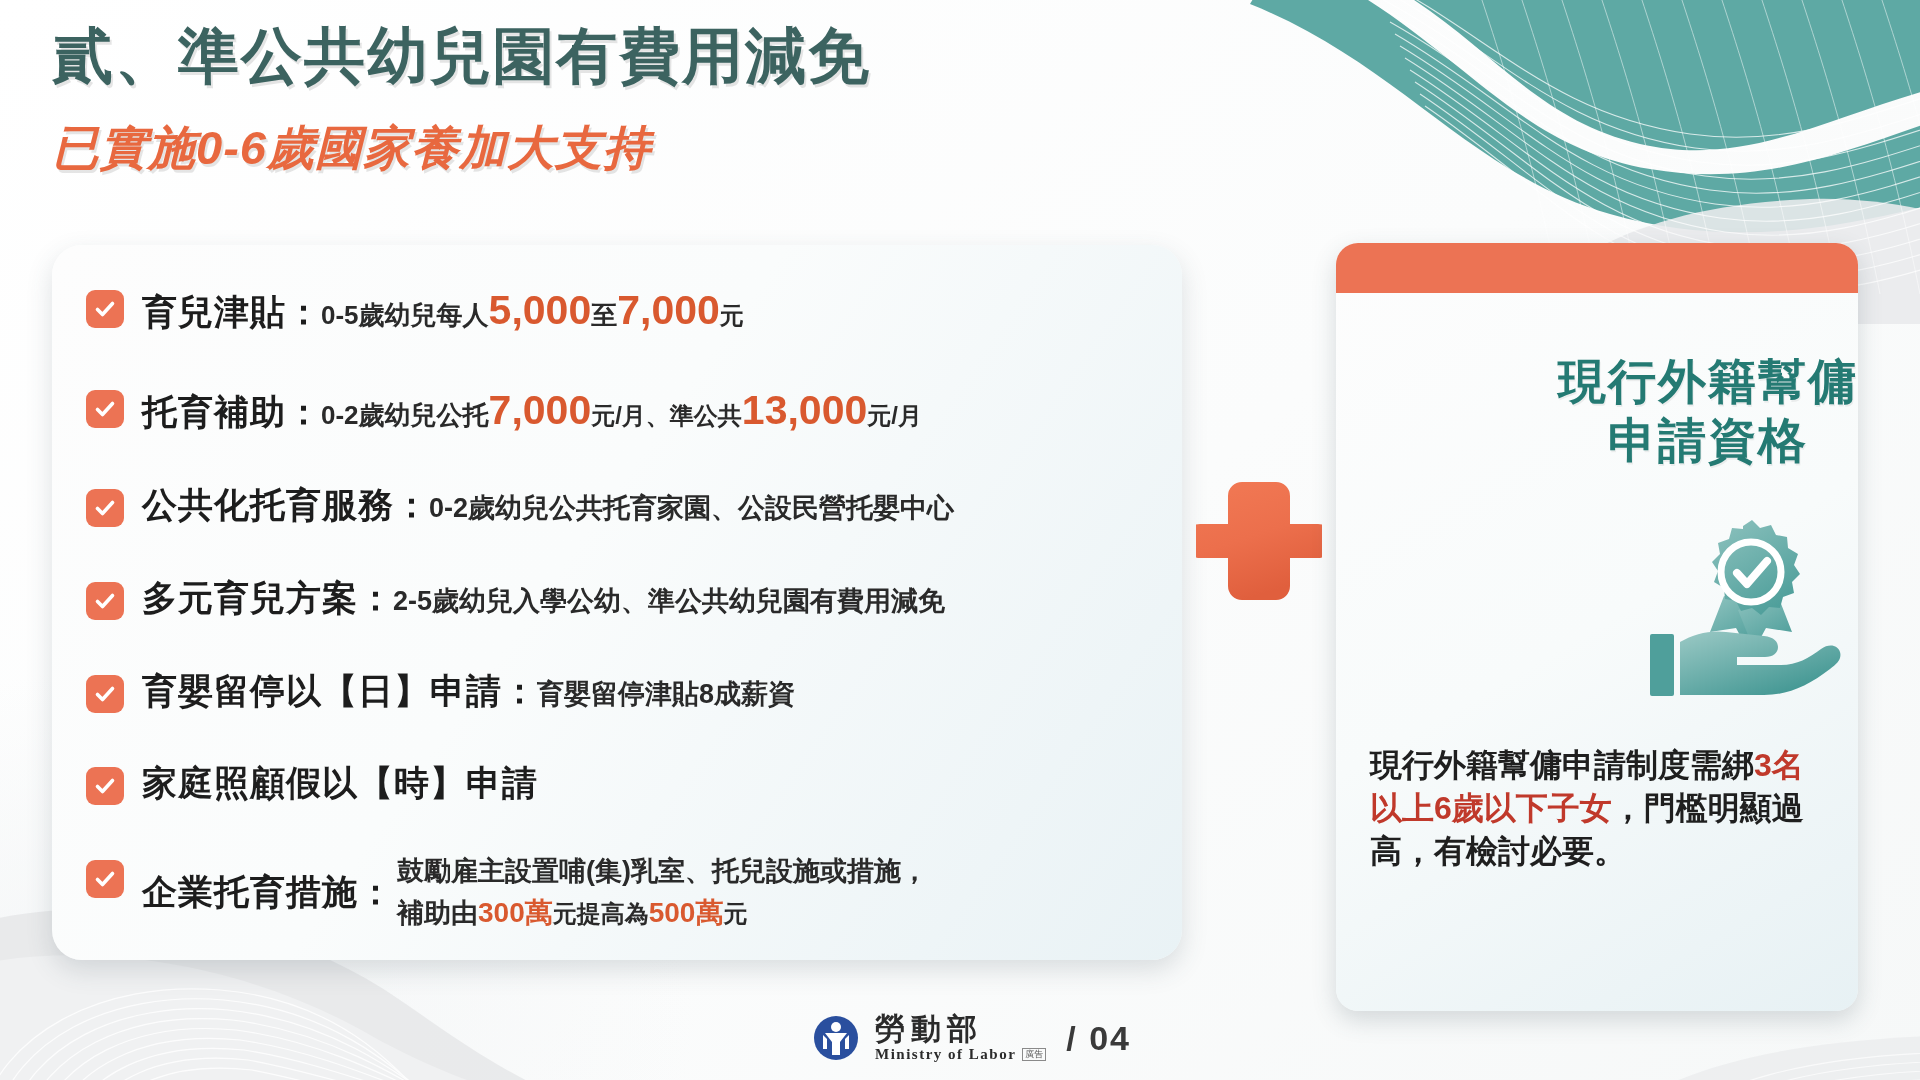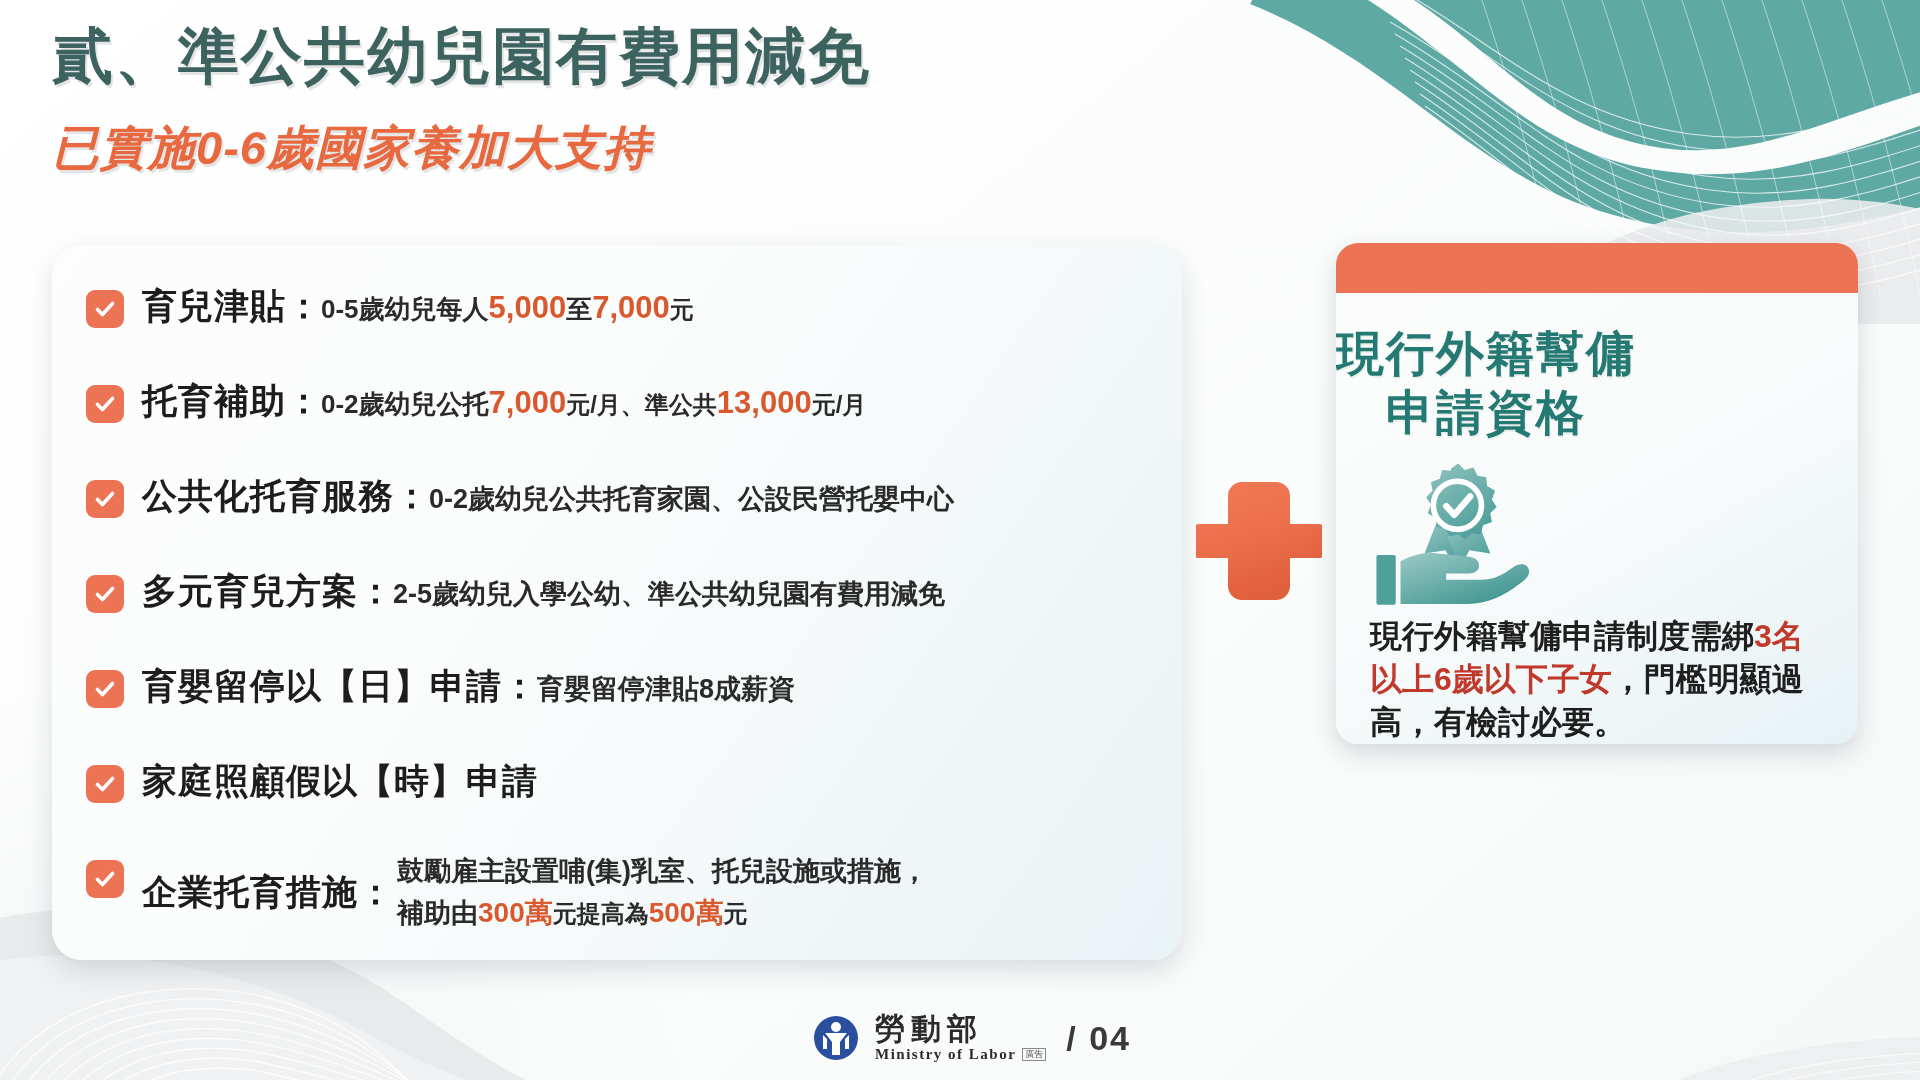--- a/index.html
+++ b/index.html
@@ -62,53 +62,53 @@
   }
   .chk svg{ display:block; }
   .btxt{ line-height:1.22; padding-top:2px; }
   .lead{
     font-size:35px; font-weight:bold; color:#1d1d1d;
     letter-spacing:1px;
   }
   .colon{ font-size:35px; font-weight:bold; color:#1d1d1d; }
   .sm{ font-size:26px; font-weight:bold; color:#2a2a2a; letter-spacing:0; }
   .sm2{ font-size:27px; font-weight:bold; color:#2a2a2a; }
-  .num{ font-size:31px; font-weight:bold; color:#d9592f; letter-spacing:0; }
+  .num{ font-size:41px; font-weight:bold; color:#d9592f; letter-spacing:0; }
   .numsm{ font-size:28px; font-weight:bold; color:#d9592f; }
   .unit{ font-size:24px; font-weight:bold; color:#2a2a2a; }
   .two-line{ display:flex; flex-direction:column; gap:8px; }
 
   
   #plus{
     position:absolute; left:1196px; top:478px;
     width:126px; height:126px;
   }
 
   
   #right-card{
     position:absolute; left:1336px; top:243px;
-    width:522px; height:501px;
+    width:522px; height:768px;
     border-radius:22px;
     background:linear-gradient(150deg,#fdfdfd 0%,#f8fbfb 50%,#e7f1f4 100%);
     box-shadow:0 9px 24px rgba(60,80,90,.20);
     overflow:hidden;
-    display:flex; flex-direction:column; align-items:flex-start;
+    display:flex; flex-direction:column; align-items:flex-end;gap:28px;
   }
   #right-card-topbar{
     width:100%; height:50px; background:#ec7354; flex:0 0 auto;
   }
   #right-title{
     margin-top:32px;
     font-size:48px; font-weight:bold; line-height:1.22;
     color:#247a73; text-align:center; letter-spacing:2px;
     text-shadow:1px 2px 0 rgba(0,0,0,.06);
   }
   #medal-hand-icon{ margin-top:20px; }
   #right-body{
-    margin-top:9px;
+    margin-top:18px;
     padding:0 30px 0 34px;
     font-size:32px; font-weight:bold; line-height:1.34;
     color:#1f1f1f; letter-spacing:0px;
     align-self:stretch;
   }
   .hl-red{ color:#c0392b; }
 
   
   #footer{
     position:absolute; left:0; right:0; bottom:18px;

